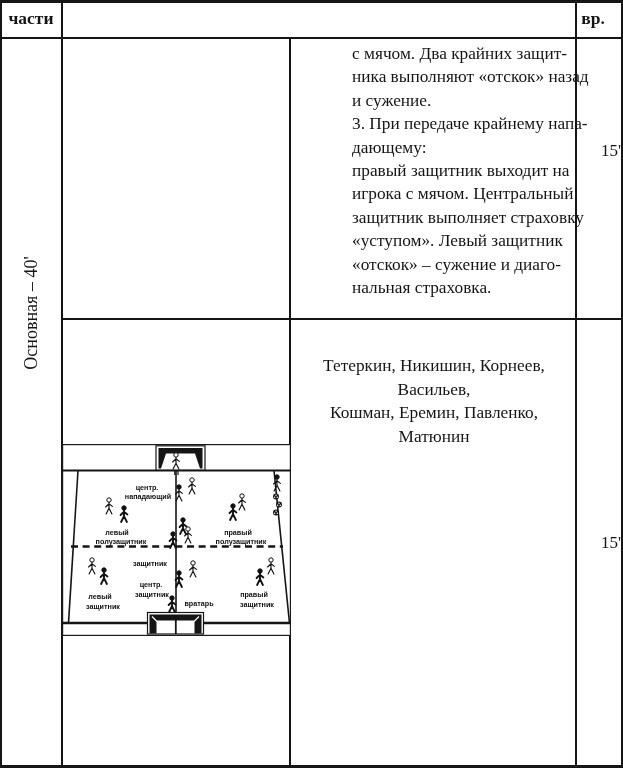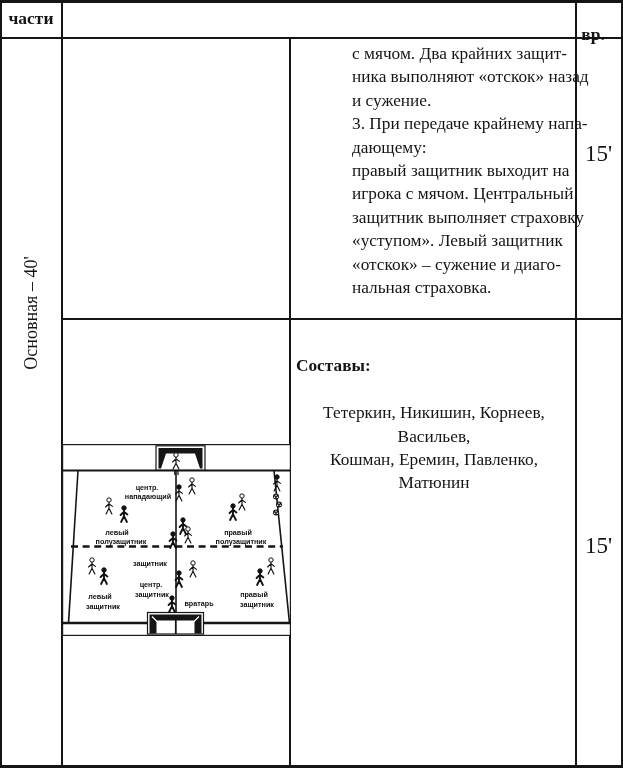--- a/index.html
+++ b/index.html
@@ -2,21 +2,21 @@
 <html><head>
 <meta charset="utf-8">
 <style>
   html,body{margin:0;padding:0;background:#ffffff;}
   .page{position:relative;width:623px;height:774px;background:#fff;
         font-family:"Liberation Serif",serif;color:#151515;overflow:hidden;}
   .hl,.vl{position:absolute;background:#151515;}
   .hdrcell{position:absolute;display:flex;align-items:center;justify-content:center;
            font-weight:bold;font-size:17.5px;}
   .txt{position:absolute;font-size:17.3px;line-height:23.4px;white-space:pre-line;}
-  .time{position:absolute;font-size:23px;text-align:center;}
+  .time{position:absolute;font-size:17px;text-align:right;}
   .vert{position:absolute;transform:translate(-50%,-50%) rotate(-90deg);
         transform-origin:center;white-space:nowrap;font-size:18px;}
   .b{font-weight:bold;}
   .ctr{text-align:center;}
   .blk{white-space:pre-line;}
   svg text.dlabel{font-family:"Liberation Sans",sans-serif;font-size:7.2px;
         font-weight:700;fill:#111;text-anchor:middle;}
 </style>
 </head>
 <body>
@@ -27,39 +27,38 @@
   <div class="hl" style="left:0;top:37px;width:623px;height:2px;"></div>
   <div class="hl" style="left:61px;top:318px;width:562px;height:2px;"></div>
   <div class="hl" style="left:0;top:765px;width:623px;height:3px;"></div>
   <div class="vl" style="left:0;top:0;width:2px;height:768px;"></div>
   <div class="vl" style="left:621px;top:0;width:2px;height:768px;"></div>
   <div class="vl" style="left:61px;top:0;width:2px;height:765px;"></div>
   <div class="vl" style="left:289px;top:39px;width:1.5px;height:726px;"></div>
   <div class="vl" style="left:575px;top:0;width:2px;height:765px;"></div>
 
   <div class="hdrcell" style="left:0;top:0;width:62px;height:37px;">части</div>
-  <div class="hdrcell" style="left:576px;top:16px;width:34px;height:37px;">вр.</div>
+  <div class="hdrcell" style="left:576px;top:0;width:34px;height:37px;">вр.</div>
 
   <div class="vert" style="left:31px;top:313px;">Основная – 40'</div>
 
   <div class="txt" style="left:308px;top:42px;width:276px;margin-left:44px;">с мячом. Два крайних защит-
 ника выполняют «отскок» назад
 и сужение.
 3. При передаче крайнему напа-
 дающему:
 правый защитник выходит на
 игрока с мячом. Центральный
 защитник выполняет страховку
 «уступом». Левый защитник
 «отскок» – сужение и диаго-
 нальная страховка.</div>
   <div class="time" style="left:576px;top:141px;width:45px;">15'</div>
 
   <div class="txt" style="left:296px;top:331px;width:276px;">
-    <div class="blk b">Составы:</div>
     <div class="blk ctr">Тетеркин, Никишин, Корнеев,
 Васильев,
 Кошман, Еремин, Павленко,
 Матюнин</div>
     
     
   </div>
   <div class="time" style="left:576px;top:533px;width:45px;">15'</div>
 
   <svg id="field-svg" style="position:absolute;left:62px;top:444px;" width="229" height="192" viewBox="0 0 229 192">

